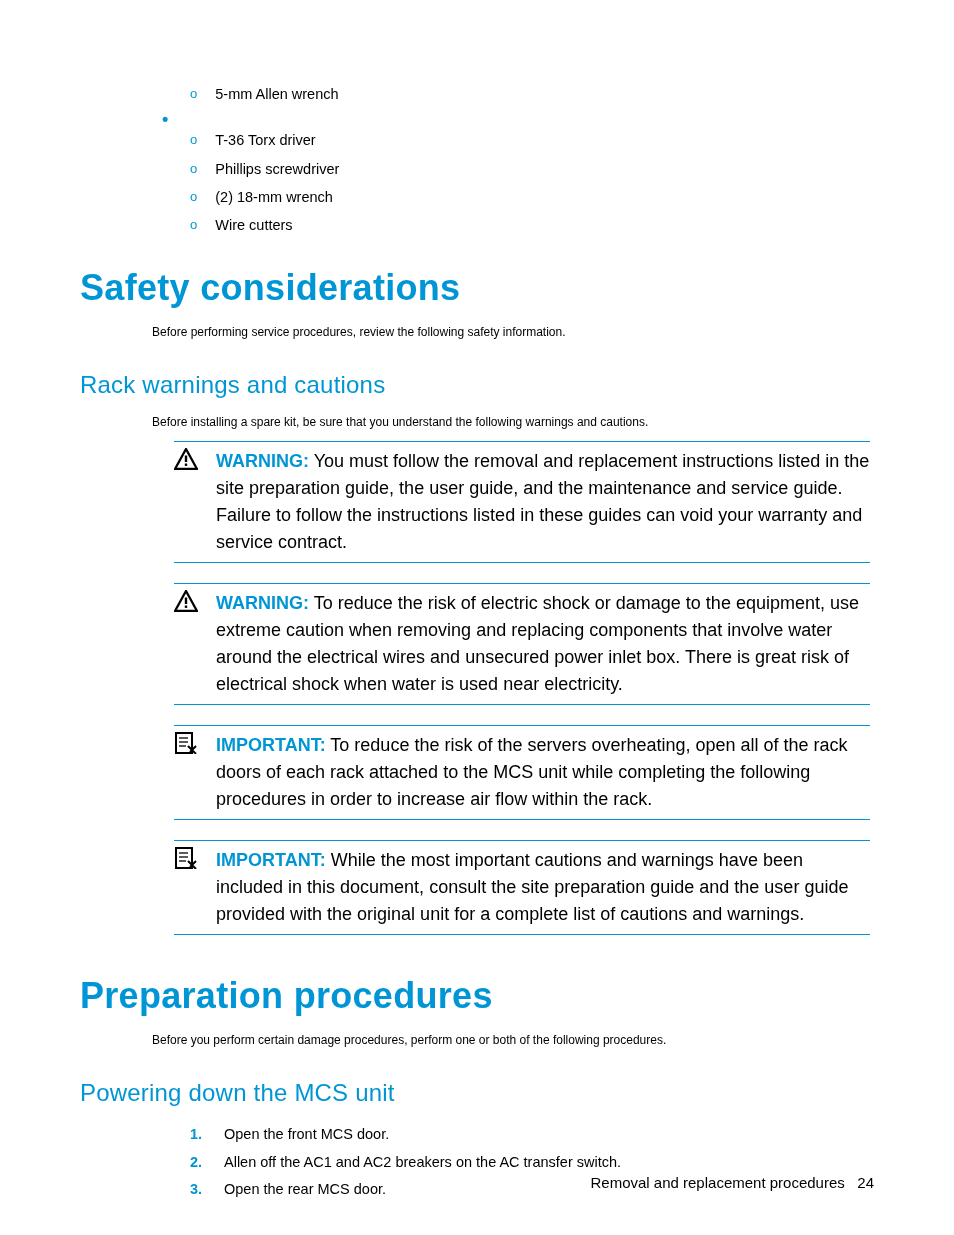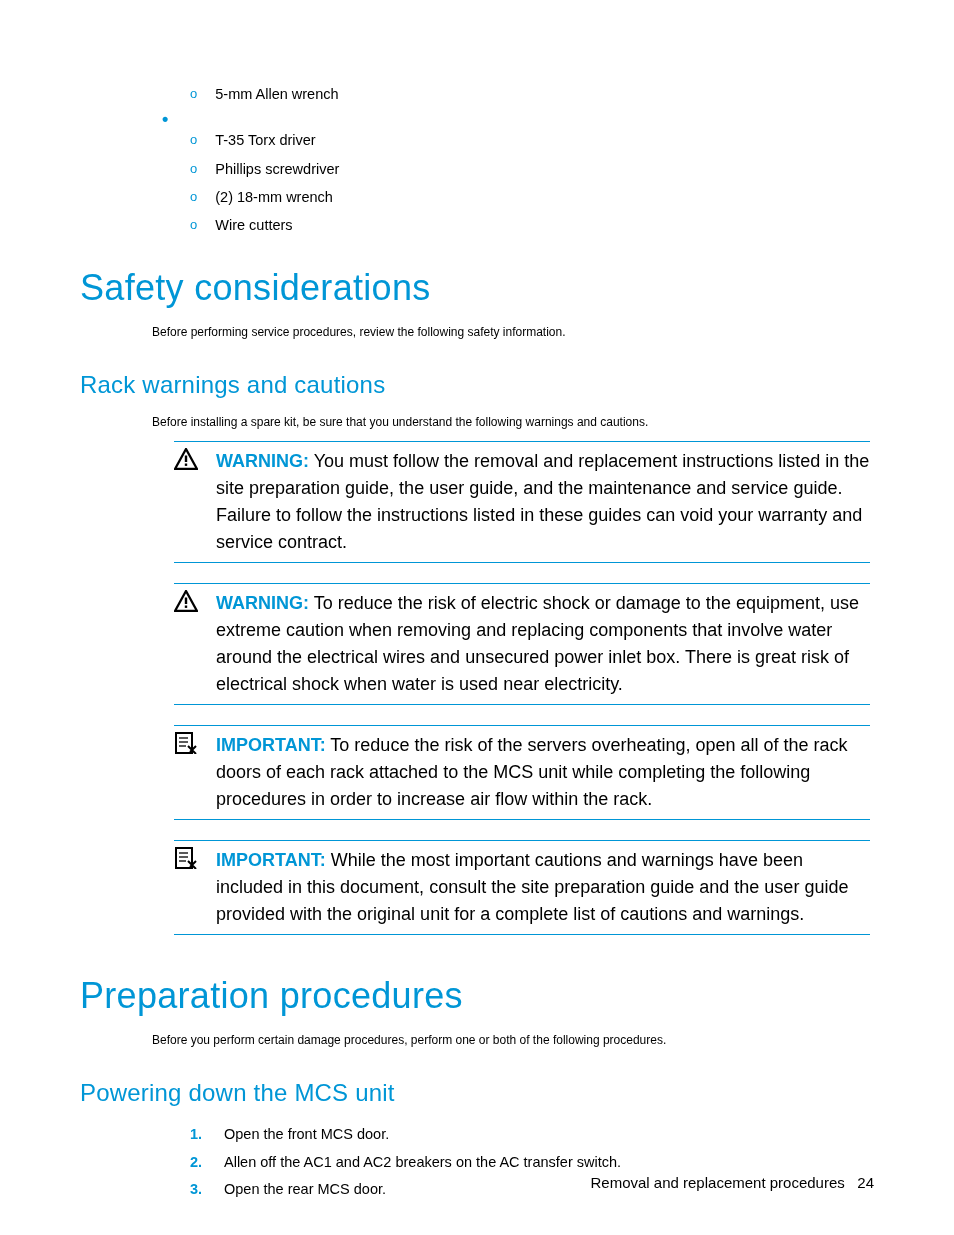--- a/index.html
+++ b/index.html
@@ -43,21 +43,21 @@
     .main-bullet {
       color: #0096d6;
       font-size: 18px;
       margin-right: 16px;
       line-height: 1;
       position: relative;
       top: 2px;
     }
     .h1 {
       font-family: "Arial Narrow", Arial, sans-serif;
-      font-weight: 400;
+      font-weight: 700;
       font-size: 36px;
       color: #0096d6;
       margin-top: 28px;
       margin-bottom: 14px;
       letter-spacing: 0.3px;
       margin-left: 0;
     }
     .h2 {
       font-family: "Arial Narrow", Arial, sans-serif;
       font-weight: 300;
@@ -136,21 +136,21 @@
 
 <div class="sub-list-item">
   <span class="sub-bullet">o</span>
   <span>5-mm Allen wrench</span>
 </div>
 <div class="main-list-item">
   <span class="main-bullet">•</span>
 </div>
 <div class="sub-list-item">
   <span class="sub-bullet">o</span>
-  <span>T-35 Torx driver</span>
+  <span>T-36 Torx driver</span>
 </div>
 <div class="sub-list-item">
   <span class="sub-bullet">o</span>
   <span>Phillips screwdriver</span>
 </div>
 <div class="sub-list-item">
   <span class="sub-bullet">o</span>
   <span>(2) 18-mm wrench</span>
 </div>
 <div class="sub-list-item">

